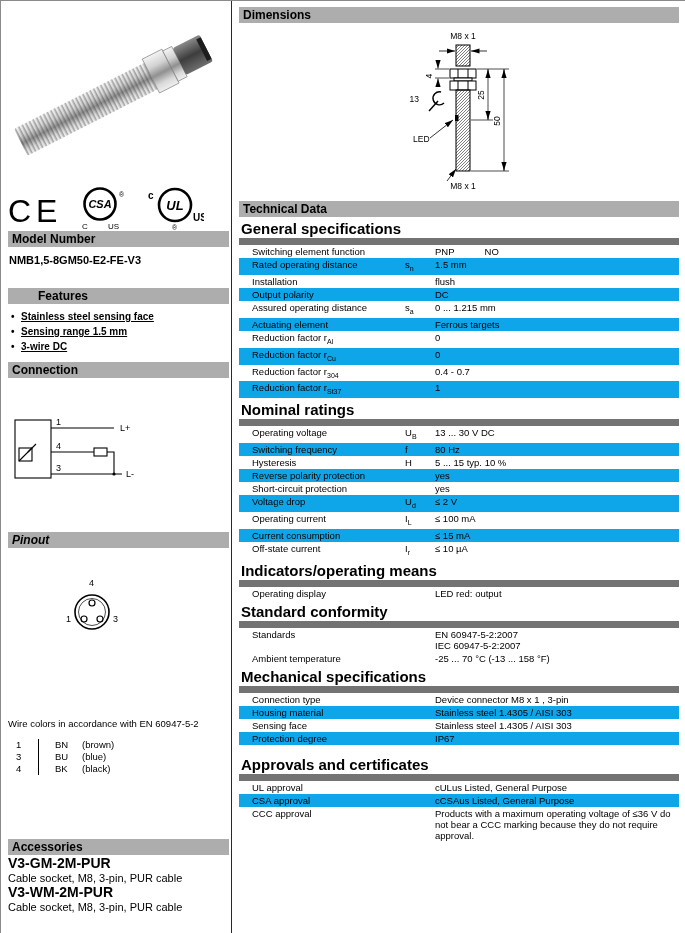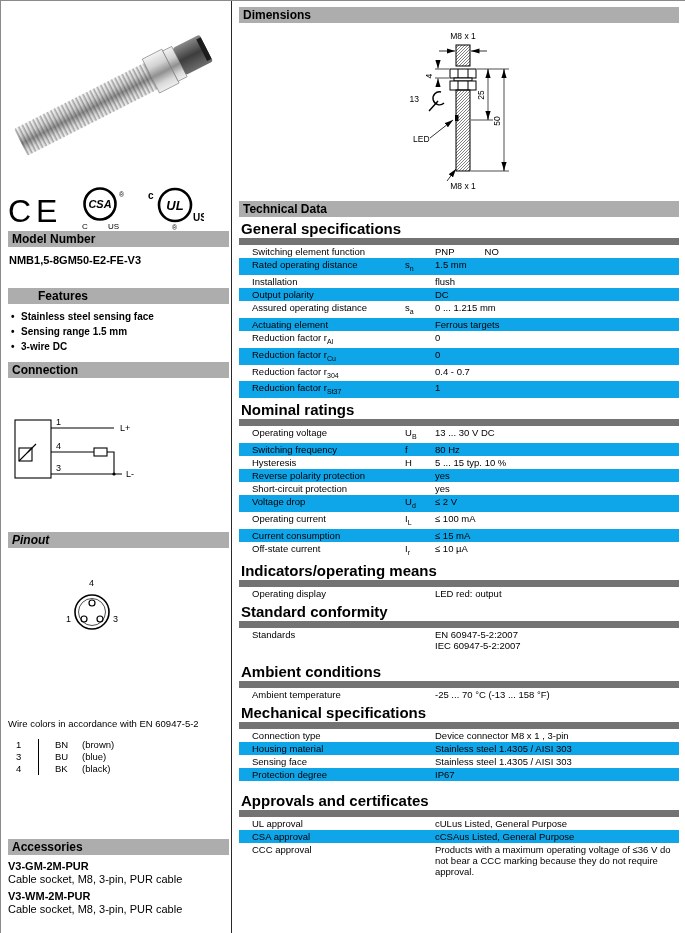--- a/index.html
+++ b/index.html
@@ -7,34 +7,34 @@
   .page{position:relative;width:685px;height:933px;background:#fff;border:1px solid #8a8a8a;overflow:hidden;}
   .divider{position:absolute;left:230px;top:0;bottom:0;width:1px;background:#2a2a2a;}
   .col-left{position:absolute;left:7px;top:0;width:221px;}
   .col-right{position:absolute;left:238px;top:6px;width:440px;}
   .bar{background:#adadad;font-weight:bold;font-size:12px;line-height:16px;height:16px;padding-left:4px;}
   .photo-wrap{margin-top:24px;height:140px;}
   .certs{display:flex;align-items:flex-end;gap:16px;margin-top:16px;height:50px;}
   .ce{font-size:32px;letter-spacing:5px;font-weight:400;line-height:40px;}
   .model-value{font-weight:bold;font-size:11px;margin:7px 0 0 1px;}
   .bar.features{margin-top:22px;padding-left:30px;}
-  .features-list{list-style:none;margin:7px 0 0 2px;padding:0;font-size:10px;font-weight:bold;}
+  .features-list{list-style:none;margin:7px 0 0 2px;padding:0;font-size:10px;font-weight:bold;text-decoration:underline;}
   .features-list li{position:relative;padding-left:11px;margin-bottom:4px;}
   .features-list li::before{content:"•";position:absolute;left:1px;}
   .bar.connection{margin-top:10px;}
   .conn-wrap{margin:34px 0 0 2px;}
   .bar.pinout{margin-top:38px;font-style:italic;}
   .pin-wrap{margin:24px 0 0 24px;}
   .wire-note{font-size:9.5px;margin-top:70px;}
   .wire-table{margin-top:10px;font-size:9.5px;}
   .wrow{display:grid;grid-template-columns:30px 44px auto;line-height:12px;}
   .wrow .pin{padding-left:8px;}
   .wrow .code{border-left:1px solid #000;padding-left:16px;}
   .bar.accessories{margin-top:64px;}
-  .acc-name{font-weight:bold;font-size:11px;margin-top:5px;}
+  .acc-name{font-weight:bold;font-size:14px;}
   .acc-desc{font-size:11px;margin-top:1px;}
   .dim-wrap{margin:6px 0 2px 146px;}
   .bar.techdata{margin-top:2px;}
   .tech-table{margin-top:2px;}
   .sec-h{font-weight:bold;font-size:15px;border-bottom:7px solid #737373;padding:1px 0 1px 2px;margin-top:2px;}
   .sec-h.gap{margin-top:10px;}
   .trow{display:grid;grid-template-columns:166px 30px auto;font-size:9.5px;line-height:11px;padding:1px 0;}
   .trow.shade{background:#0ea5e9;}
   .trow .c-lab{padding-left:13px;}
   .c-val{white-space:pre-line;padding-right:4px;}
@@ -344,21 +344,20 @@
           <span class="c-sym"></span>
           <span class="c-val">LED red: output</span>
         </div>
         <div class="sec-h">Standard conformity</div>
         <div class="trow">
           <span class="c-lab">Standards</span>
           <span class="c-sym"></span>
           <span class="c-val">EN 60947-5-2:2007
 IEC 60947-5-2:2007</span>
         </div>
-        <div class="sec-h gap">Ambient conditions</div>
         <div class="trow">
           <span class="c-lab">Ambient temperature</span>
           <span class="c-sym"></span>
           <span class="c-val">-25 ... 70 °C (-13 ... 158 °F)</span>
         </div>
         <div class="sec-h">Mechanical specifications</div>
         <div class="trow">
           <span class="c-lab">Connection type</span>
           <span class="c-sym"></span>
           <span class="c-val">Device connector M8 x 1 , 3-pin</span>

